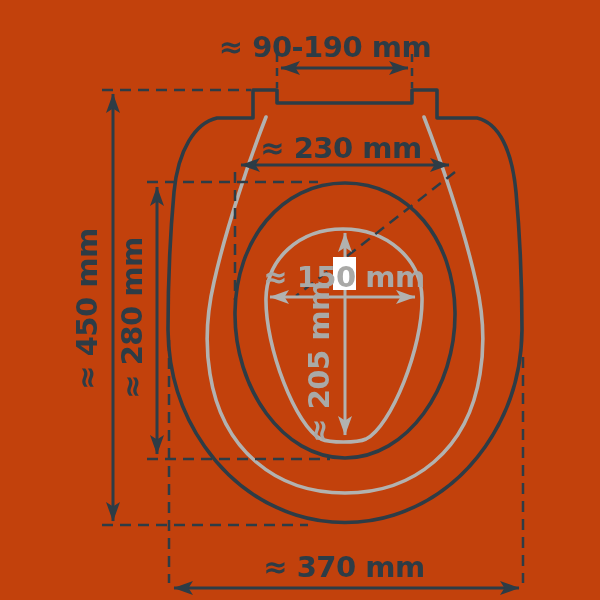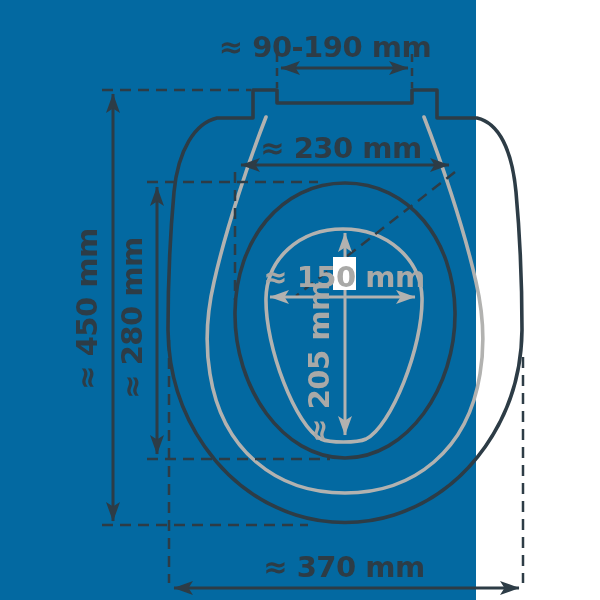--- a/index.html
+++ b/index.html
@@ -1,16 +1,16 @@
 <!DOCTYPE html>
 <html><head>
 <meta charset="utf-8">
 <style>
   html,body{margin:0;padding:0;background:#fff;}
-  .stage{width:476px;height:600px;position:relative;background:#0369a1;font-family:"DejaVu Sans","Liberation Sans",sans-serif;}
+  .stage{width:600px;height:600px;position:relative;background:#c2410c;font-family:"DejaVu Sans","Liberation Sans",sans-serif;}
   svg{display:block;}
   .dk-stroke{stroke:#2d3c46;fill:none;}
   .gy-stroke{stroke:#b2b2b0;fill:none;}
   .outline{stroke-width:3.6;stroke-linejoin:round;stroke-linecap:round;}
   .dim{stroke-width:3;}
   .ext{stroke-width:2.5;stroke-dasharray:11 7;}
   .ext-short{stroke-width:2.5;stroke-dasharray:8 6;}
   .lbl{font-size:29px;font-weight:bold;letter-spacing:-0.5px;fill:#2d3c46;}
   .lbl-gray{fill:#a9a9a7;}
   .mask{fill:#ffffff;}

